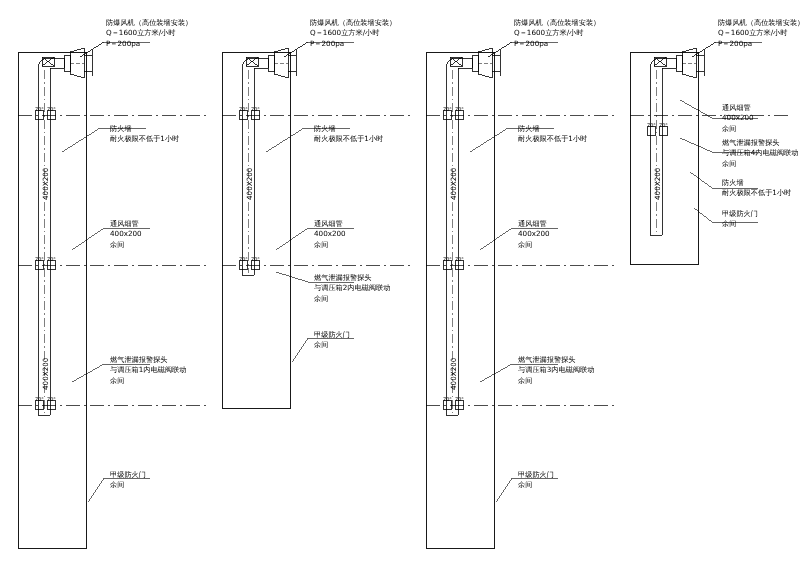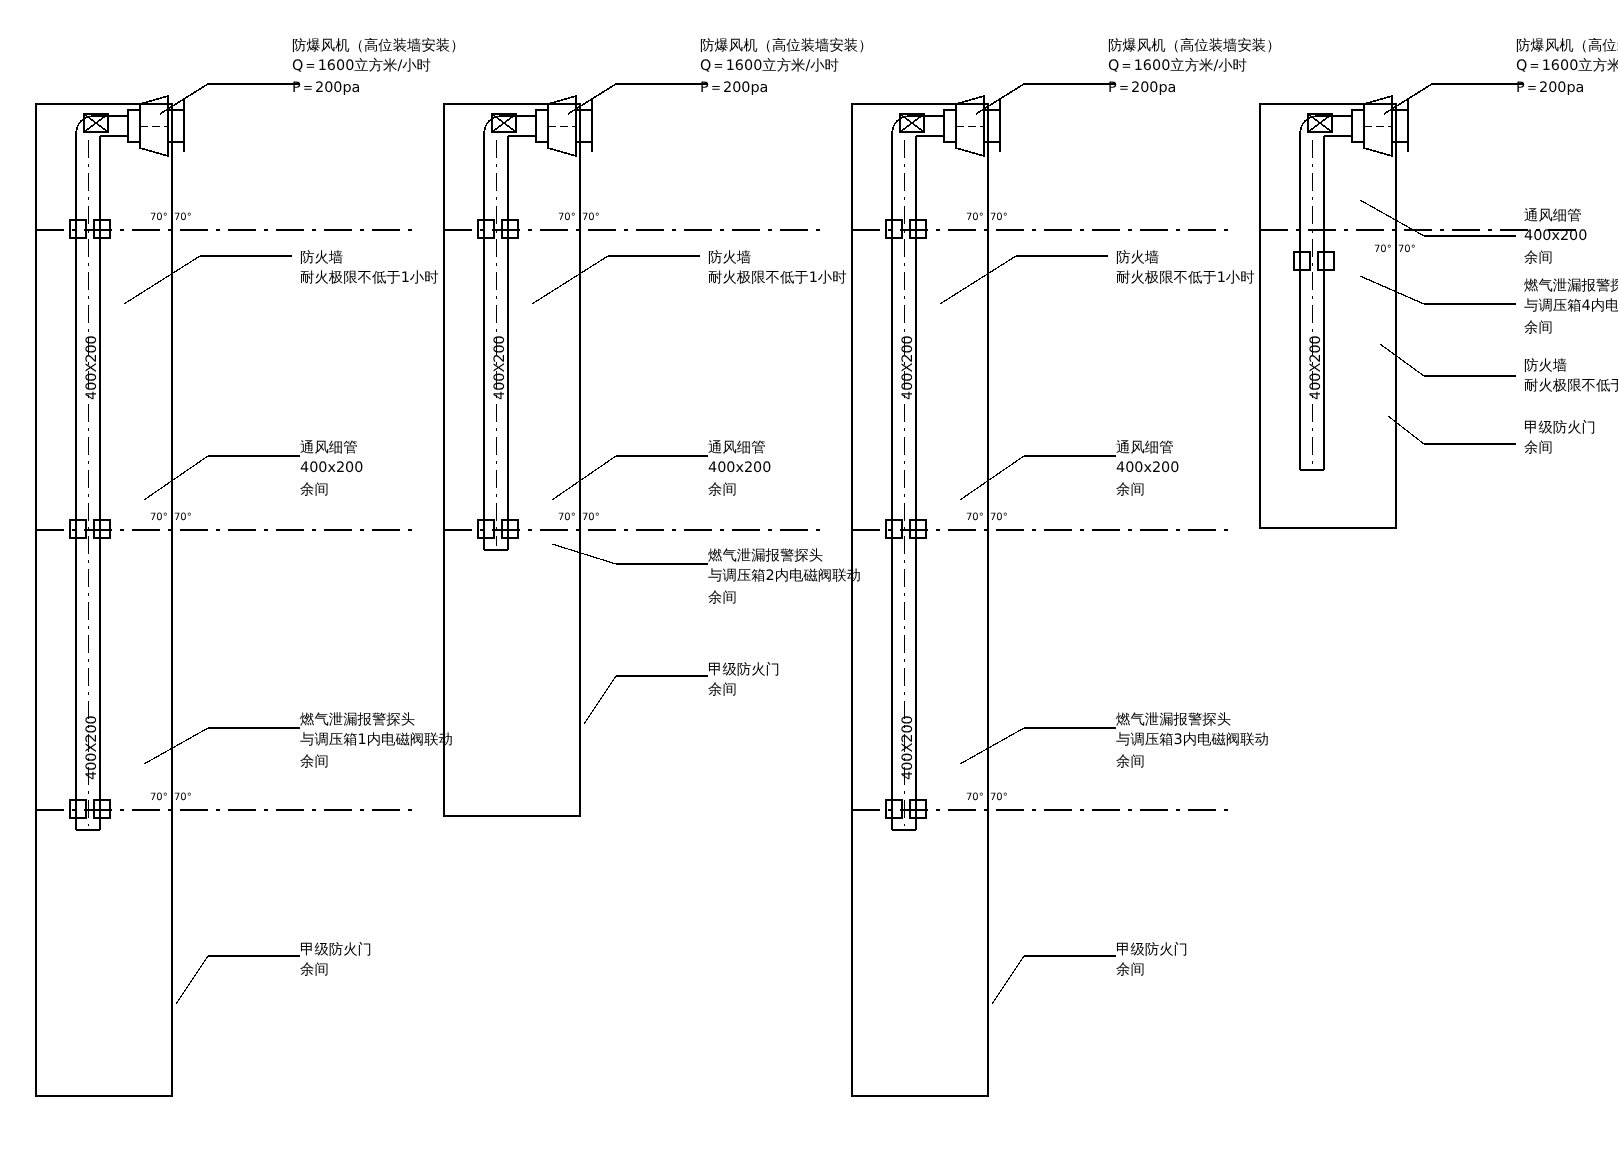--- a/index.html
+++ b/index.html
@@ -20,21 +20,20 @@
     height: 581px;
     background: #fff;
   }
   .lbl {
     position: absolute;
     font-size: 7.2px;
     line-height: 10.4px;
     white-space: pre;
     color: #000;
     letter-spacing: 0px;
-    margin-left: 40px;
   }
   .vlbl {
     position: absolute;
     font-size: 7.2px;
     line-height: 9px;
     white-space: nowrap;
     color: #000;
     transform-origin: 0 0;
     transform: rotate(-90deg);
   }

